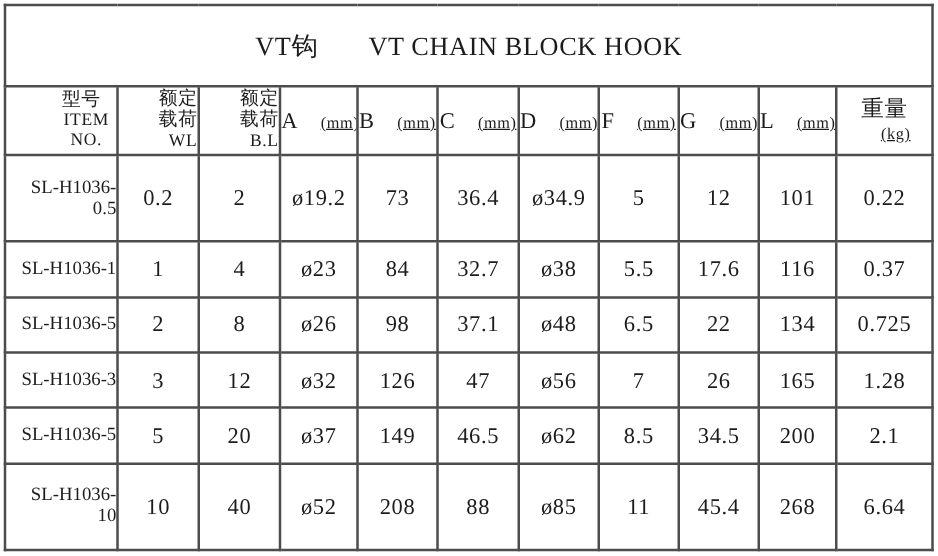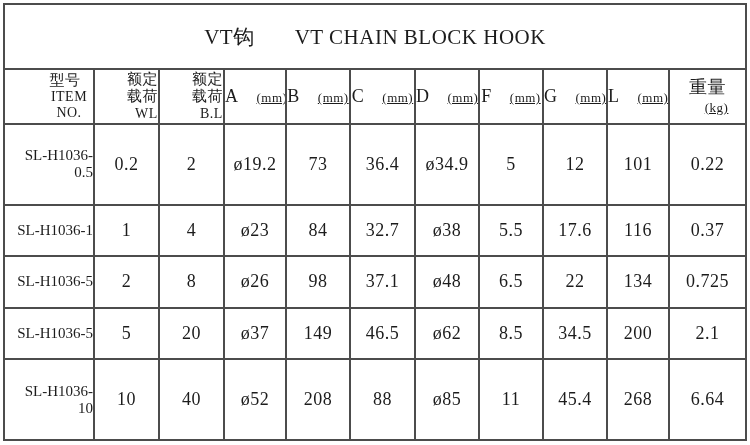--- a/index.html
+++ b/index.html
@@ -134,20 +134,33 @@
       <td>ø26</td>
       <td>98</td>
       <td>37.1</td>
       <td>ø48</td>
       <td>6.5</td>
       <td>22</td>
       <td>134</td>
       <td>0.725</td>
     </tr>
 
+    <tr class="data-row">
+      <td class="c-item">SL-H1036-3</td>
+      <td>3</td>
+      <td>12</td>
+      <td>ø32</td>
+      <td>126</td>
+      <td>47</td>
+      <td>ø56</td>
+      <td>7</td>
+      <td>26</td>
+      <td>165</td>
+      <td>1.28</td>
+    </tr>
 
     <tr class="data-row">
       <td class="c-item">SL-H1036-5</td>
       <td>5</td>
       <td>20</td>
       <td>ø37</td>
       <td>149</td>
       <td>46.5</td>
       <td>ø62</td>
       <td>8.5</td>

